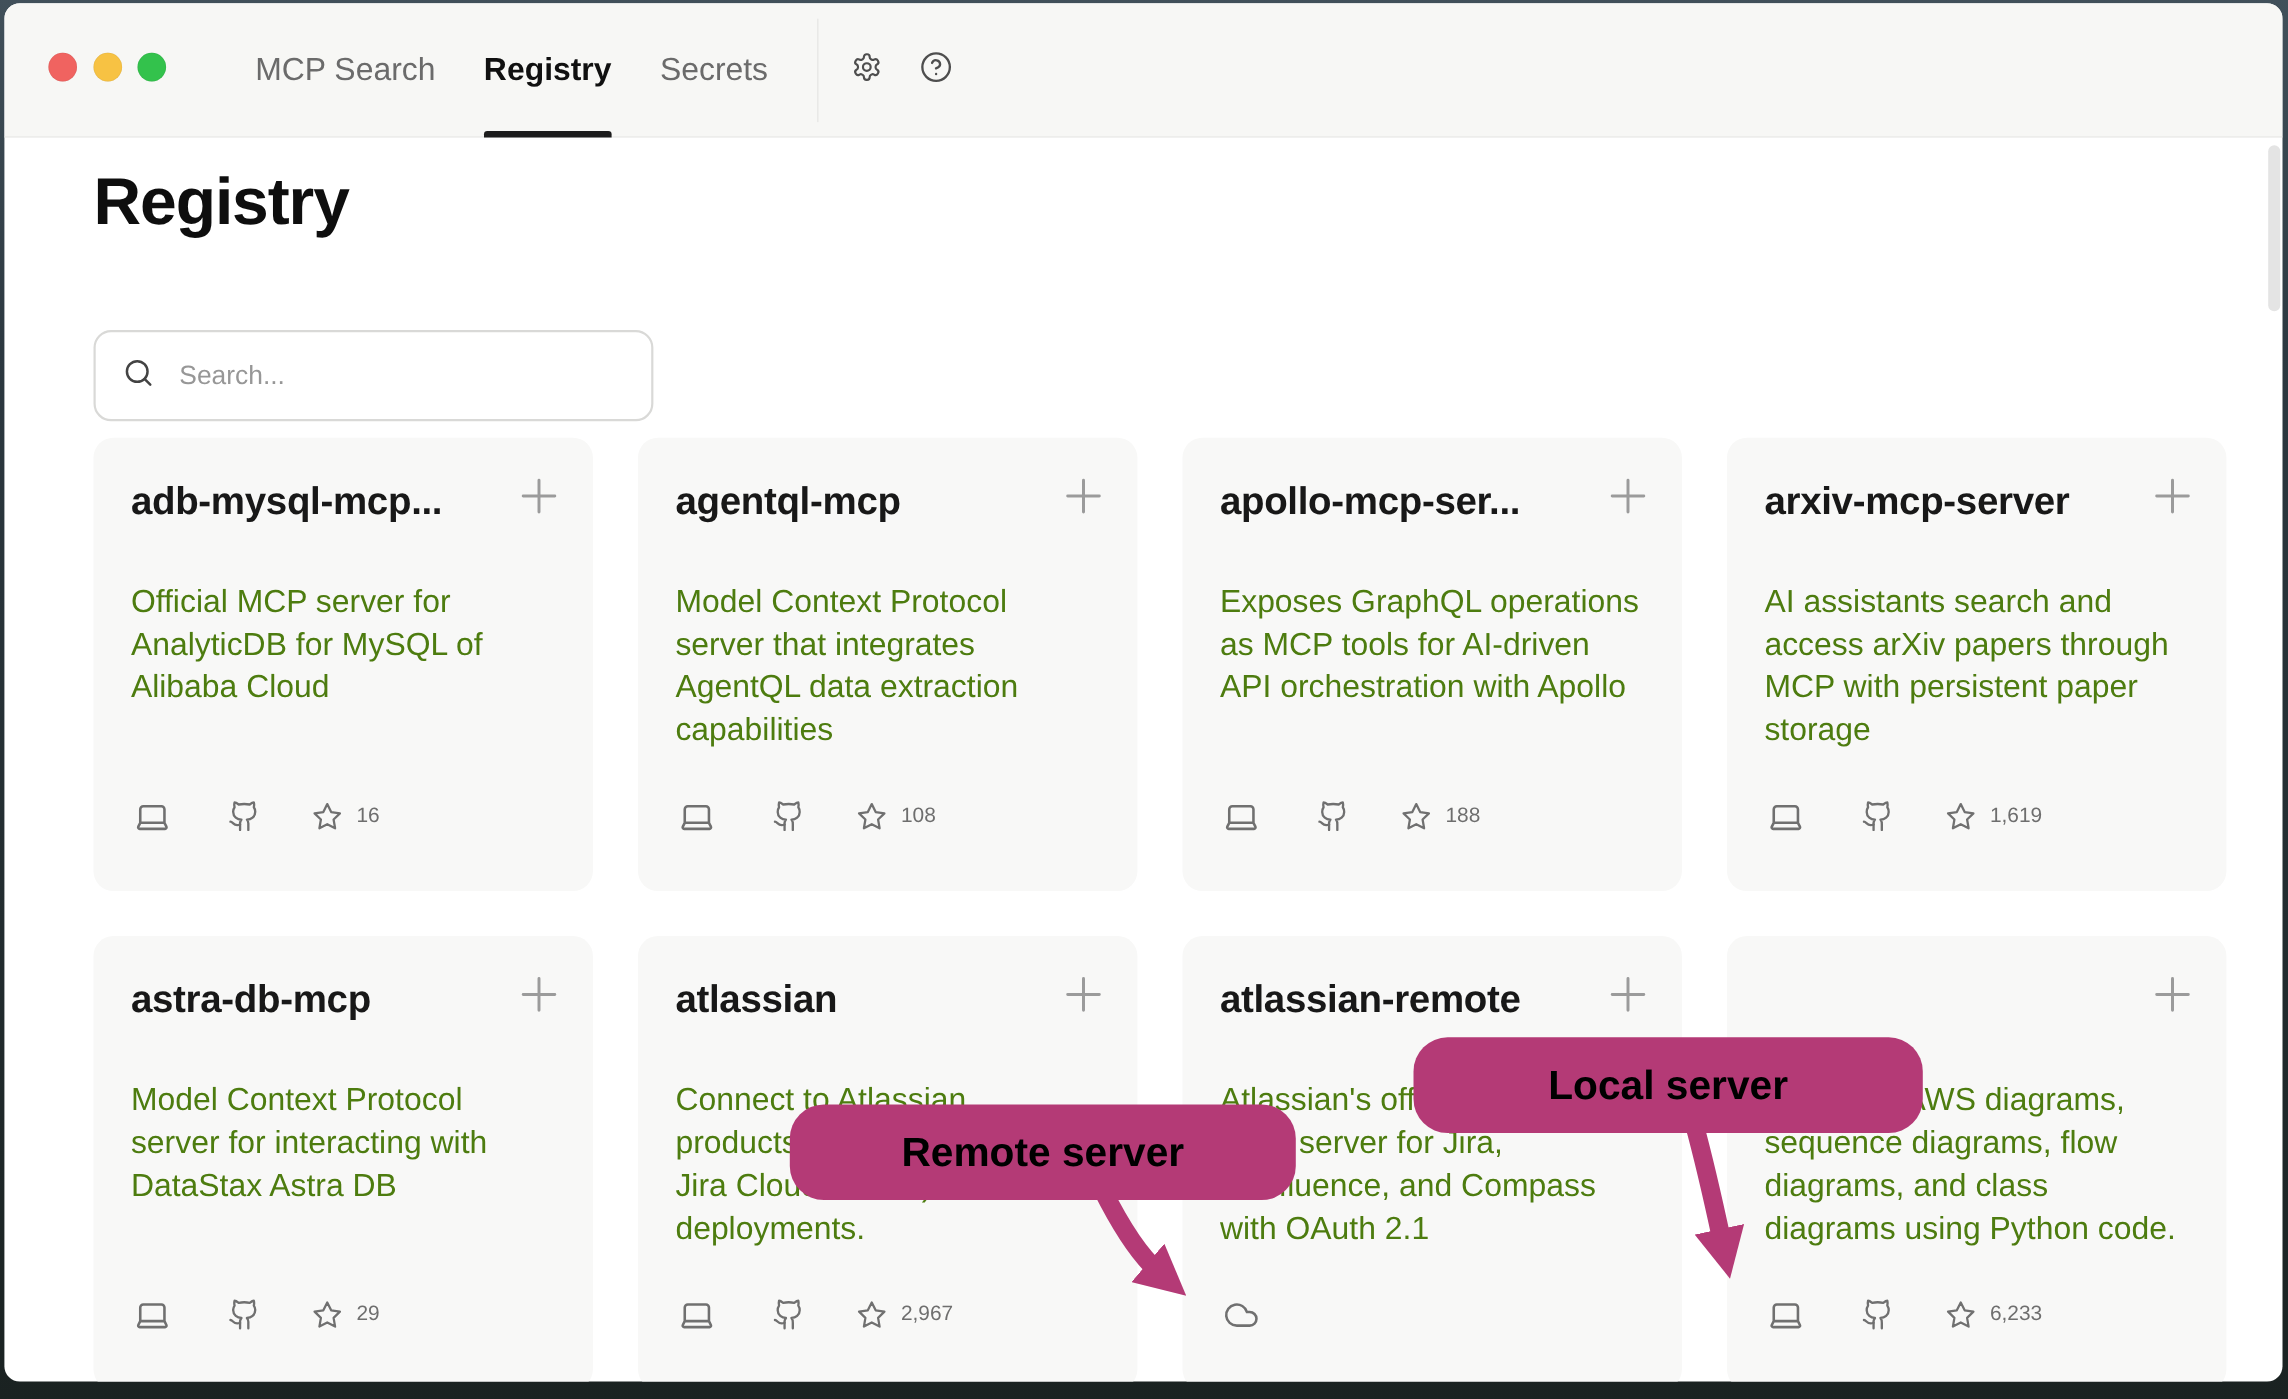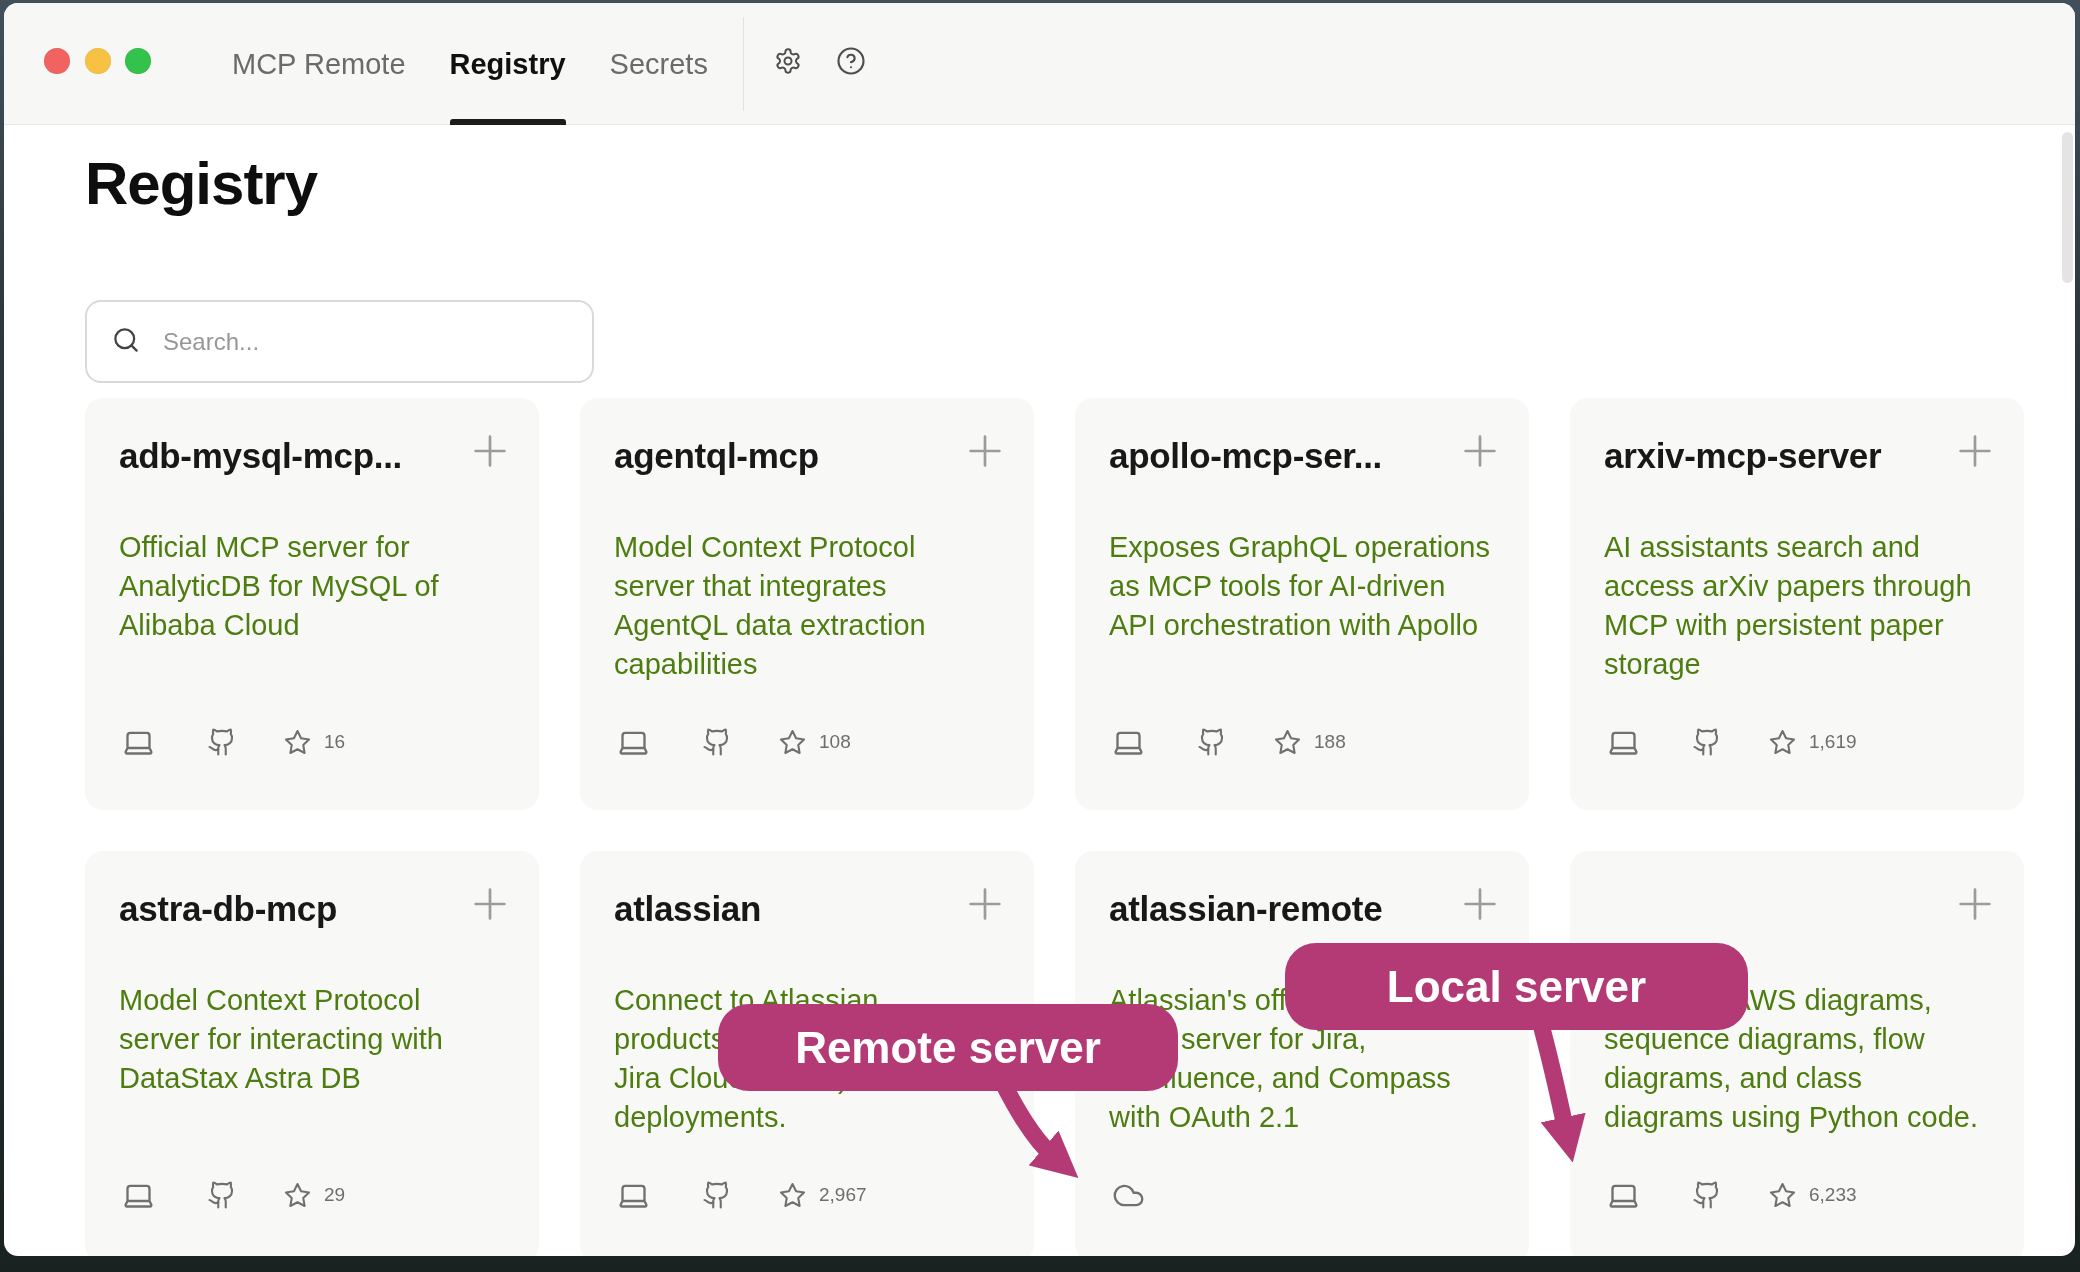--- a/index.html
+++ b/index.html
@@ -62,39 +62,39 @@
     font-size:29px;line-height:39px;color:#4d7c0f;white-space:pre-line;
   }
   .card-footer{position:absolute;left:37px;top:326px;height:36px;display:flex;align-items:center;color:#707070;}
   .card-footer .ic{display:inline-flex;}
   .star-count{font-size:19px;color:#6e6e6e;margin-left:12px;}
   
   .scroll-thumb{position:absolute;right:2px;top:129px;width:11px;height:151px;background:#e4e4e4;border-radius:6px;}
   
   .callout{
     position:absolute;z-index:41;display:flex;align-items:center;justify-content:center;
-    background:var(--annot,#b43a76);color:#ffffff;font-weight:bold;font-size:44px;
+    background:var(--annot,#b43a76);color:#000000;font-weight:bold;font-size:37px;
     border-radius:31px;white-space:nowrap;
   }
   #callout-remote{left:714px;top:1001px;width:460px;height:87px;}
   #callout-local{left:1281px;top:940px;width:463px;height:87px;}
   .arrows{position:absolute;left:0;top:0;z-index:40;pointer-events:none;}
 </style>
 </head>
 <body>
 
 <div class="window">
 
   <div class="header">
     <div class="light" id="light-red" style="background: rgb(240, 99, 96);"></div>
     <div class="light" id="light-yellow" style="background: rgb(247, 194, 67);"></div>
     <div class="light" id="light-green" style="background: rgb(51, 194, 76);"></div>
 
     <div class="tabs" id="tabs">
-        <div class="tab">MCP Remote</div>
+        <div class="tab">MCP Search</div>
         <div class="tab active">Registry</div>
         <div class="tab">Secrets</div>
       </div>
 
     <div class="hdr-divider"></div>
 
     <div class="hdr-icon" id="gear-btn">
       <span>
         <svg width="28" height="28" viewBox="0 0 24 24" fill="none" stroke="currentColor" stroke-width="1.7" stroke-linecap="round" stroke-linejoin="round">
           <path d="M12.22 2h-.44a2 2 0 0 0-2 2v.18a2 2 0 0 1-1 1.73l-.43.25a2 2 0 0 1-2 0l-.15-.08a2 2 0 0 0-2.73.73l-.22.38a2 2 0 0 0 .73 2.73l.15.1a2 2 0 0 1 1 1.72v.51a2 2 0 0 1-1 1.74l-.15.09a2 2 0 0 0-.73 2.73l.22.38a2 2 0 0 0 2.73.73l.15-.08a2 2 0 0 1 2 0l.43.25a2 2 0 0 1 1 1.73V20a2 2 0 0 0 2 2h.44a2 2 0 0 0 2-2v-.18a2 2 0 0 1 1-1.73l.43-.25a2 2 0 0 1 2 0l.15.08a2 2 0 0 0 2.73-.73l.22-.39a2 2 0 0 0-.73-2.73l-.15-.08a2 2 0 0 1-1-1.74v-.5a2 2 0 0 1 1-1.74l.15-.09a2 2 0 0 0 .73-2.73l-.22-.38a2 2 0 0 0-2.73-.73l-.15.08a2 2 0 0 1-2 0l-.43-.25a2 2 0 0 1-1-1.73V4a2 2 0 0 0-2-2z"></path>

